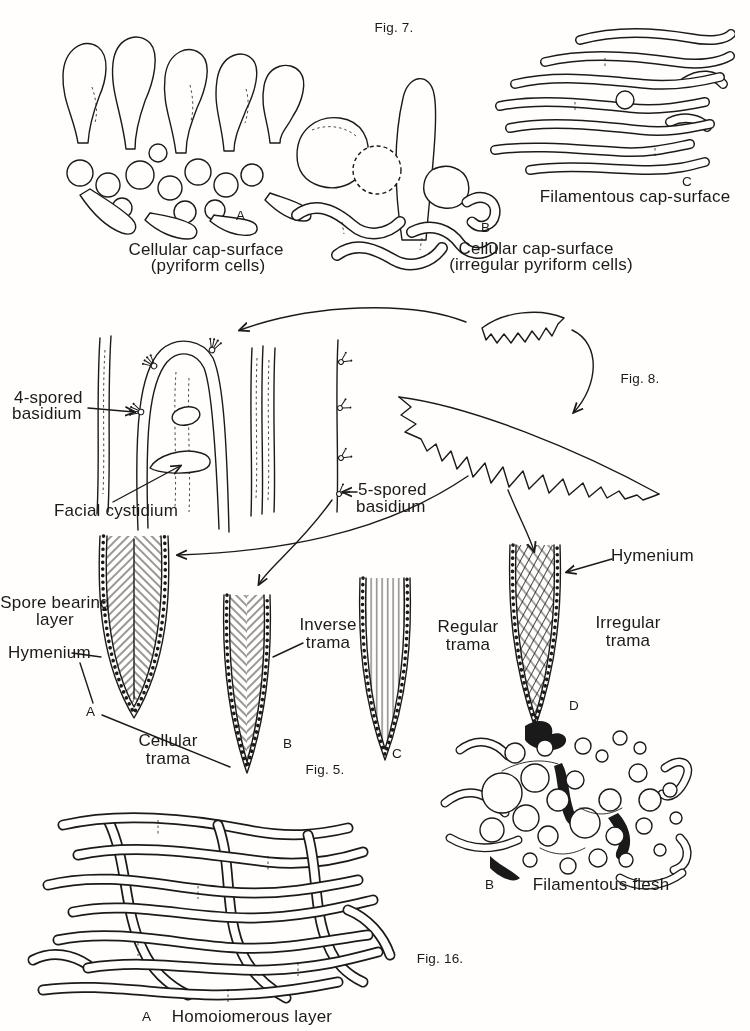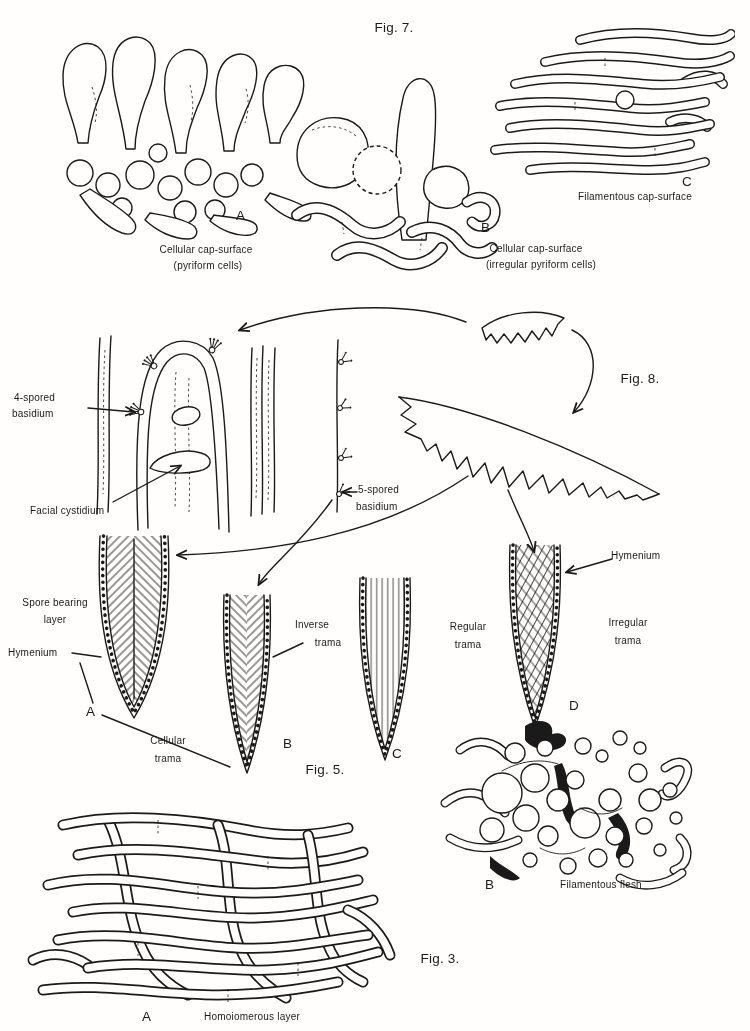--- a/index.html
+++ b/index.html
@@ -3,21 +3,21 @@
 <meta charset="utf-8">
 <style>
   html,body{margin:0;padding:0;background:#e8e8e8;}
   #page{
     position:relative;width:750px;height:1031px;margin:0 auto;
     background:#fffefc;outline:1px solid #111;overflow:hidden;
     font-family:"Liberation Sans", sans-serif;color:#1a1a1a;
   }
   .art{position:absolute;}
   .lbl{
-    position:absolute;font-size:10px;line-height:14px;white-space:nowrap;
+    position:absolute;font-size:17px;line-height:14px;white-space:nowrap;
     color:#1a1a1a;letter-spacing:.2px;
   }
   .lbl.center{transform:translateX(-50%);}
   .fig-letter{font-size:13.5px;}
   .fig-title{font-size:13.5px;}
   svg{display:block;}
   svg *{vector-effect:none;}
   .ink{stroke:#1a1a1a;fill:none;stroke-width:1.4;stroke-linecap:round;stroke-linejoin:round;}
   .cell{stroke:#1a1a1a;fill:#fffefc;stroke-width:1.4;stroke-linejoin:round;}
   .dash{stroke:#1a1a1a;fill:none;stroke-width:.8;stroke-dasharray:2.5 3;}
@@ -323,46 +323,46 @@
   <div class="lbl fig-letter" style="left:481px;top:221px">B</div>
   <div class="lbl center" style="left:536px;top:242px">Cellular cap-surface</div>
   <div class="lbl center" style="left:541px;top:258px">(irregular pyriform cells)</div>
 
   <div class="lbl fig-letter" style="left:682px;top:175px">C</div>
   <div class="lbl center" style="left:635px;top:190px">Filamentous cap-surface</div>
 
   <div class="lbl fig-title center" style="left:640px;top:372px">Fig.  8.</div>
   <div class="lbl" style="left:14px;top:391px">4-spored</div>
   <div class="lbl" style="left:12px;top:407px">basidium</div>
-  <div class="lbl" style="left:30px;top:504px">Facial cystidium</div>
+  <div class="lbl" style="left:54px;top:504px">Facial cystidium</div>
   <div class="lbl" style="left:358px;top:483px">5-spored</div>
   <div class="lbl" style="left:356px;top:500px">basidium</div>
 
   <div class="lbl center" style="left:55px;top:596px">Spore bearing</div>
   <div class="lbl center" style="left:55px;top:613px">layer</div>
   <div class="lbl" style="left:8px;top:646px">Hymenium</div>
   <div class="lbl" style="left:611px;top:549px">Hymenium</div>
 
   <div class="lbl fig-letter" style="left:86px;top:705px">A</div>
   <div class="lbl center" style="left:168px;top:734px">Cellular</div>
   <div class="lbl center" style="left:168px;top:752px">trama</div>
 
   <div class="lbl fig-letter" style="left:283px;top:737px">B</div>
-  <div class="lbl center" style="left:312px;top:618px">Inverse</div>
+  <div class="lbl center" style="left:328px;top:618px">Inverse</div>
   <div class="lbl center" style="left:328px;top:636px">trama</div>
 
   <div class="lbl fig-letter" style="left:392px;top:747px">C</div>
   <div class="lbl center" style="left:468px;top:620px">Regular</div>
   <div class="lbl center" style="left:468px;top:638px">trama</div>
 
   <div class="lbl fig-letter" style="left:569px;top:699px">D</div>
   <div class="lbl center" style="left:628px;top:616px">Irregular</div>
   <div class="lbl center" style="left:628px;top:634px">trama</div>
 
   <div class="lbl fig-title center" style="left:325px;top:763px">Fig. 5.</div>
 
-  <div class="lbl fig-title center" style="left:440px;top:952px">Fig. 3.</div>
+  <div class="lbl fig-title center" style="left:440px;top:952px">Fig. 16.</div>
   <div class="lbl fig-letter" style="left:485px;top:878px">B</div>
   <div class="lbl center" style="left:601px;top:878px">Filamentous flesh</div>
   <div class="lbl fig-letter" style="left:142px;top:1010px">A</div>
   <div class="lbl center" style="left:252px;top:1010px">Homoiomerous layer</div>
 
 </div>
 
 </body></html>

